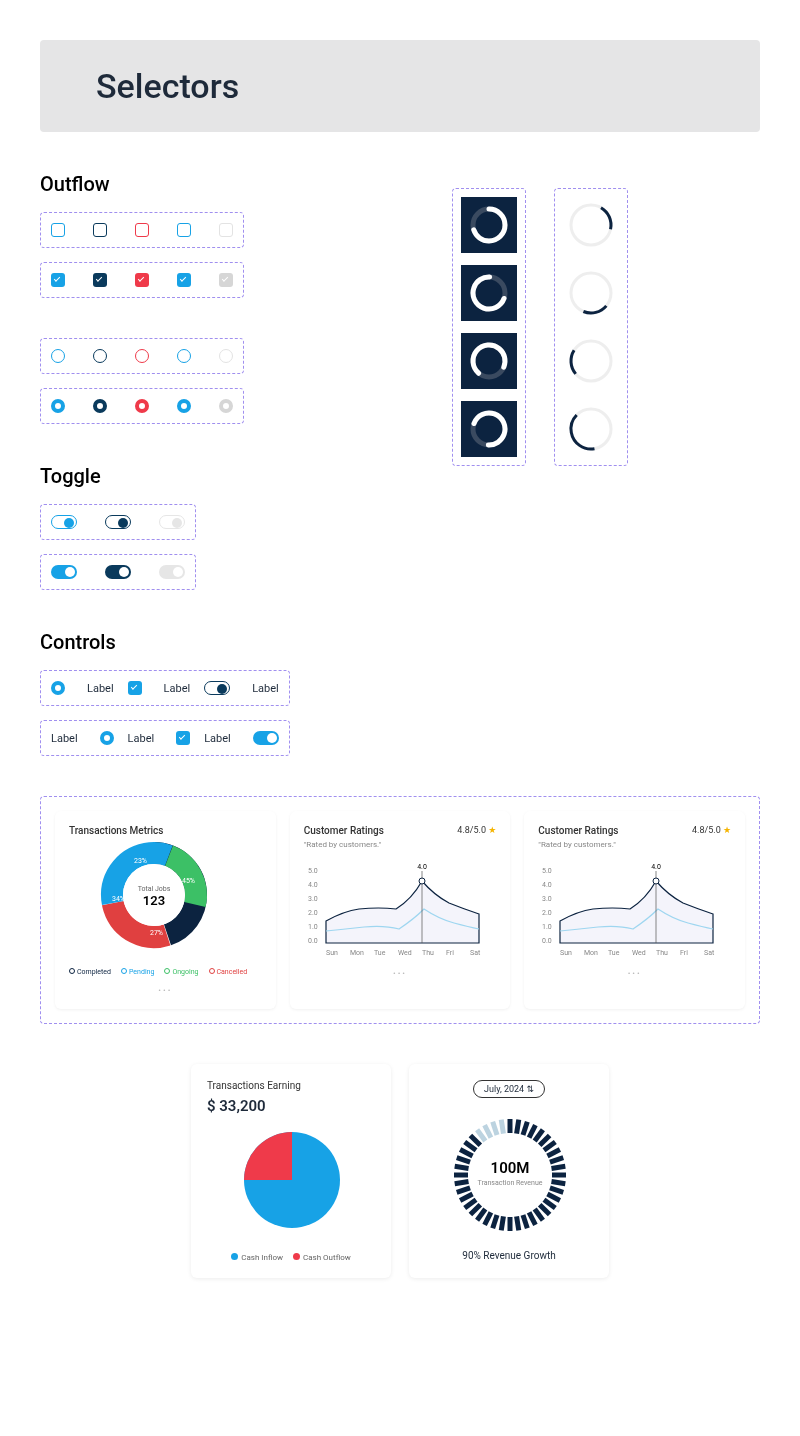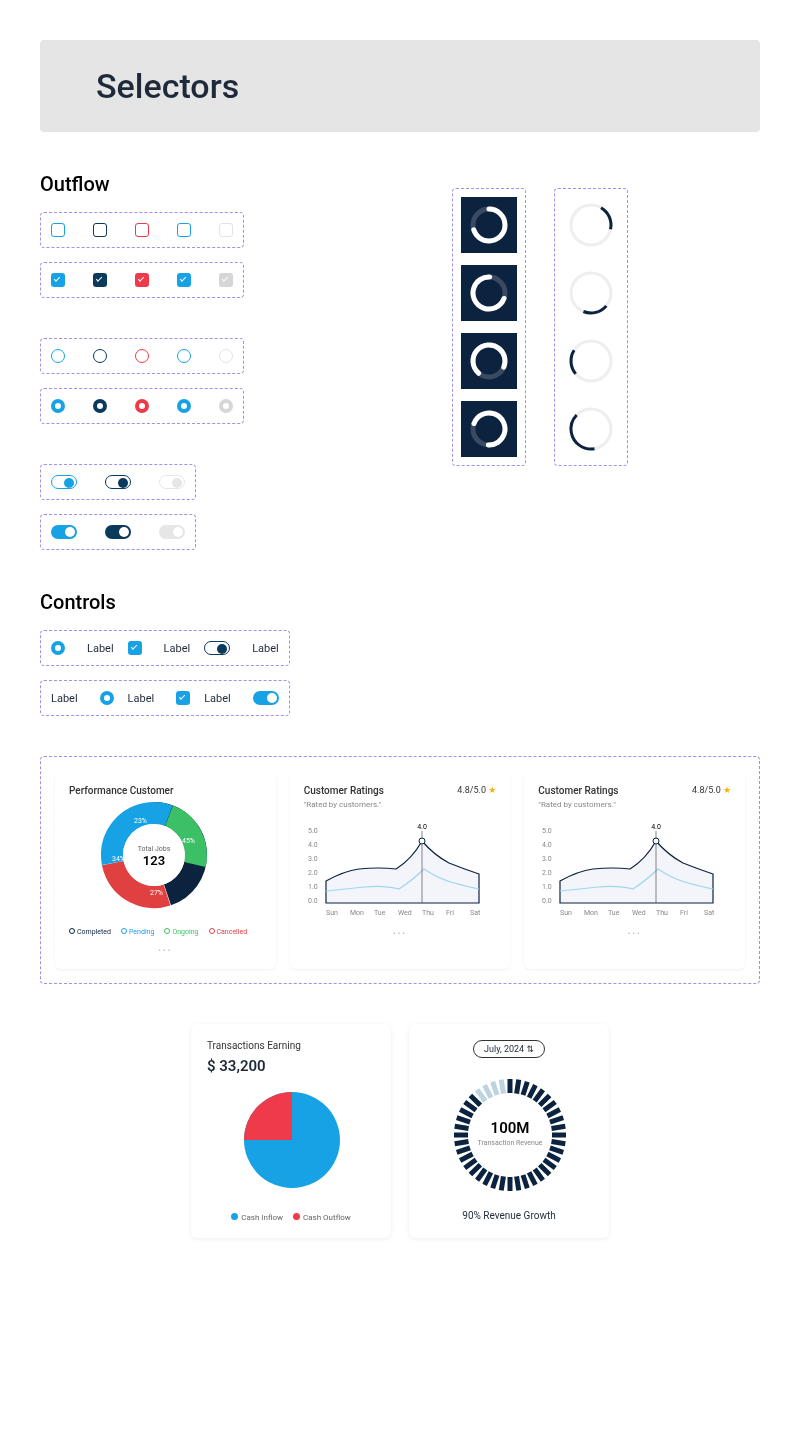--- a/index.html
+++ b/index.html
@@ -109,20 +109,21 @@
   <div class="row"><div class="dashed">
     <span class="rd fill-lblue"></span>
     <span class="rd fill-dblue"></span>
     <span class="rd fill-red"></span>
     <span class="rd fill-lblue2"></span>
     <span class="rd fill-grey"></span>
   </div></div>
 </div>
 
 <div class="section">
+  <div class="section-title">Toggle</div>
   <div class="row"><div class="dashed">
     <span class="tg off-lblue"></span>
     <span class="tg off-dblue"></span>
     <span class="tg off-grey"></span>
   </div></div>
   <div class="row"><div class="dashed">
     <span class="tg on-lblue"></span>
     <span class="tg on-dblue"></span>
     <span class="tg on-grey"></span>
   </div></div>
@@ -211,21 +212,21 @@
           <circle cx="24" cy="24" r="20" fill="none" stroke="#eee" stroke-width="3"></circle>
           <circle cx="24" cy="24" r="20" fill="none" stroke="#0c2340" stroke-width="3" stroke-dasharray="50 100" transform="rotate(80 24 24)"></circle>
         </svg>
       </div>
   </div>
 </div>
 
 <div class="cards">
 
   <div class="card">
-    <div class="card-title">Performance Customer</div>
+    <div class="card-title">Transactions Metrics</div>
     <svg width="170" height="120">
       <g transform="translate(85,55)">
         <circle r="42" fill="none" stroke="#0c2340" stroke-width="22" stroke-dasharray="118 264" transform="rotate(-90)"></circle>
         <circle r="42" fill="none" stroke="#e04040" stroke-width="22" stroke-dasharray="71 264" transform="rotate(72)"></circle>
         <circle r="42" fill="none" stroke="#17a2e6" stroke-width="22" stroke-dasharray="89 264" transform="rotate(169)"></circle>
         <circle r="42" fill="none" stroke="#3cc066" stroke-width="22" stroke-dasharray="60 264" transform="rotate(291)"></circle>
         <circle r="31" fill="#fff"></circle>
         <text text-anchor="middle" y="-4" font-size="7" fill="#666">Total Jobs</text>
         <text text-anchor="middle" y="10" font-size="13" font-weight="600">123</text>
         <text x="28" y="-12" font-size="7" fill="#fff">45%</text>

